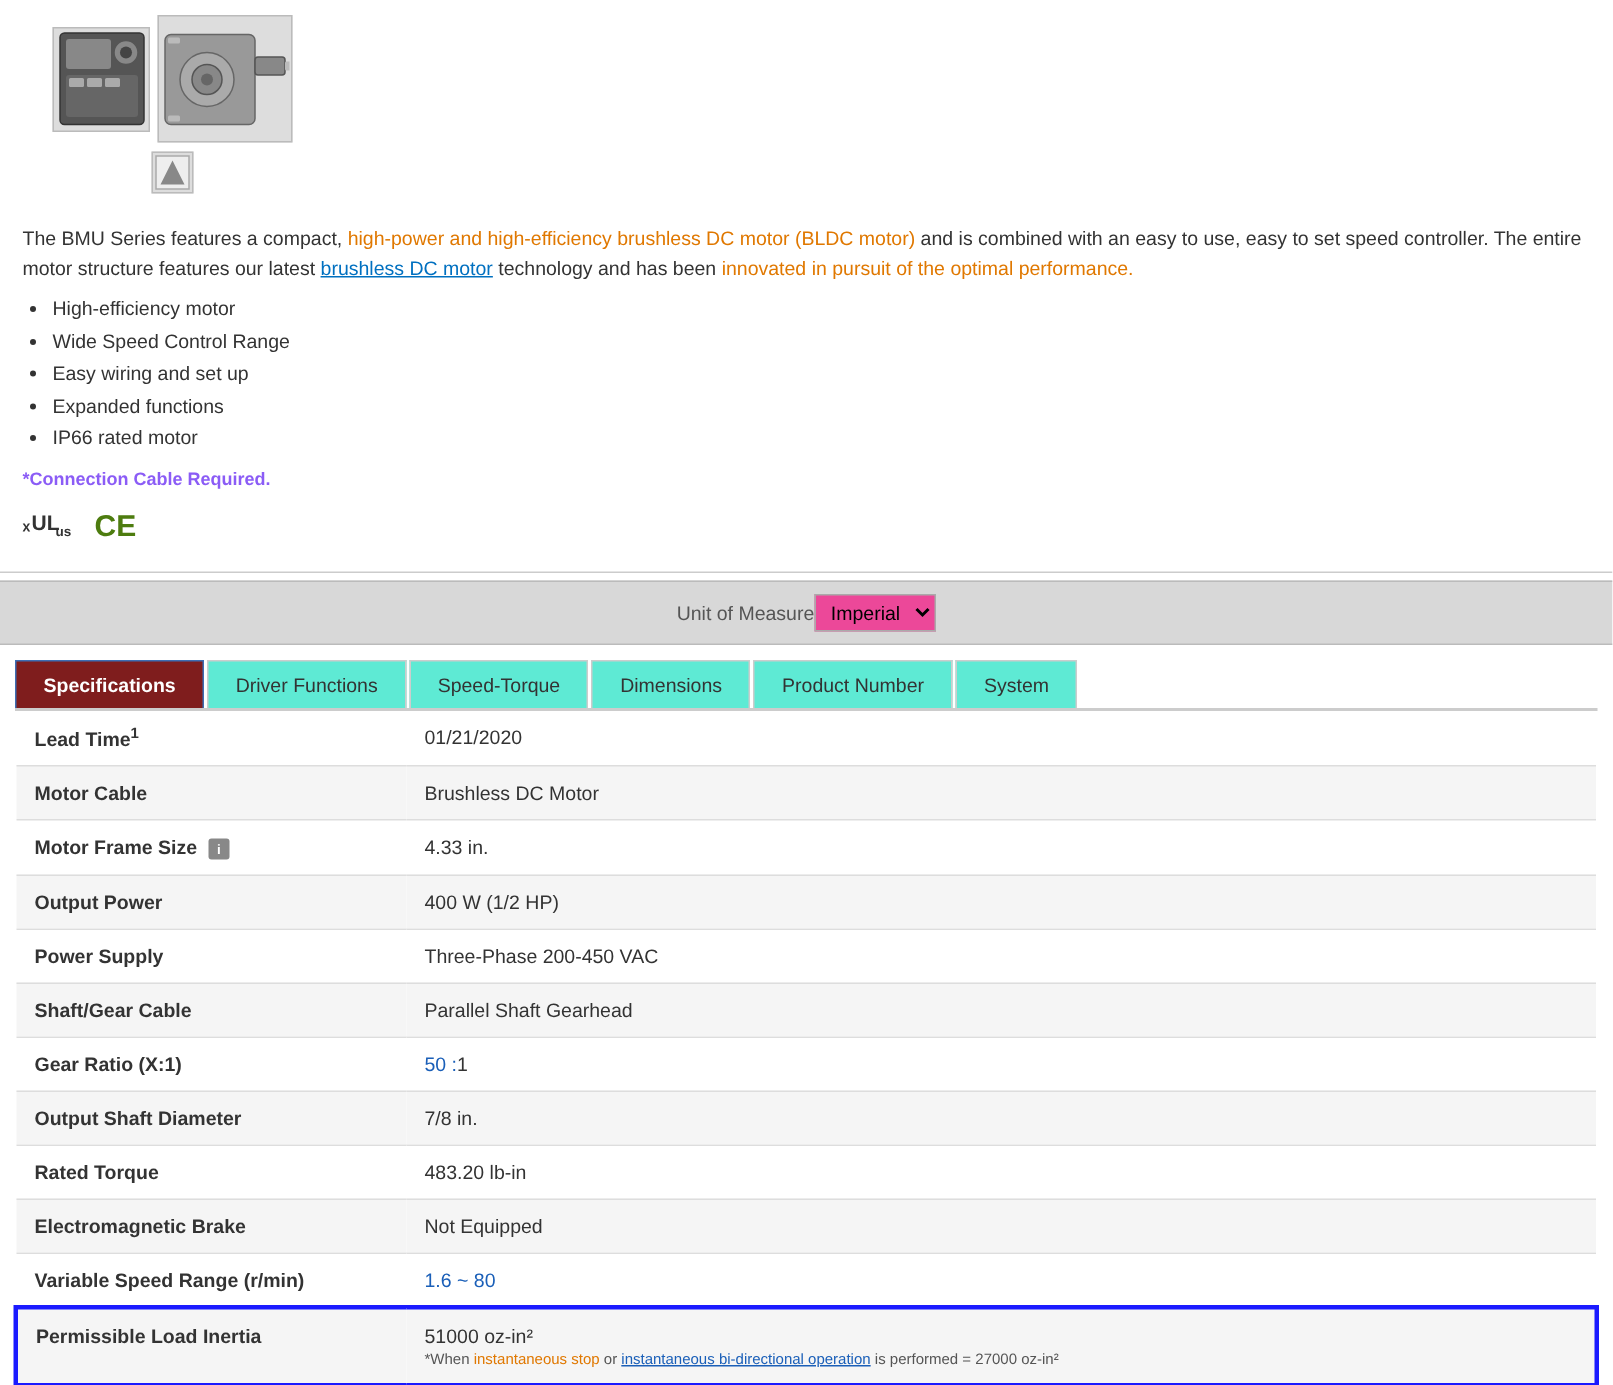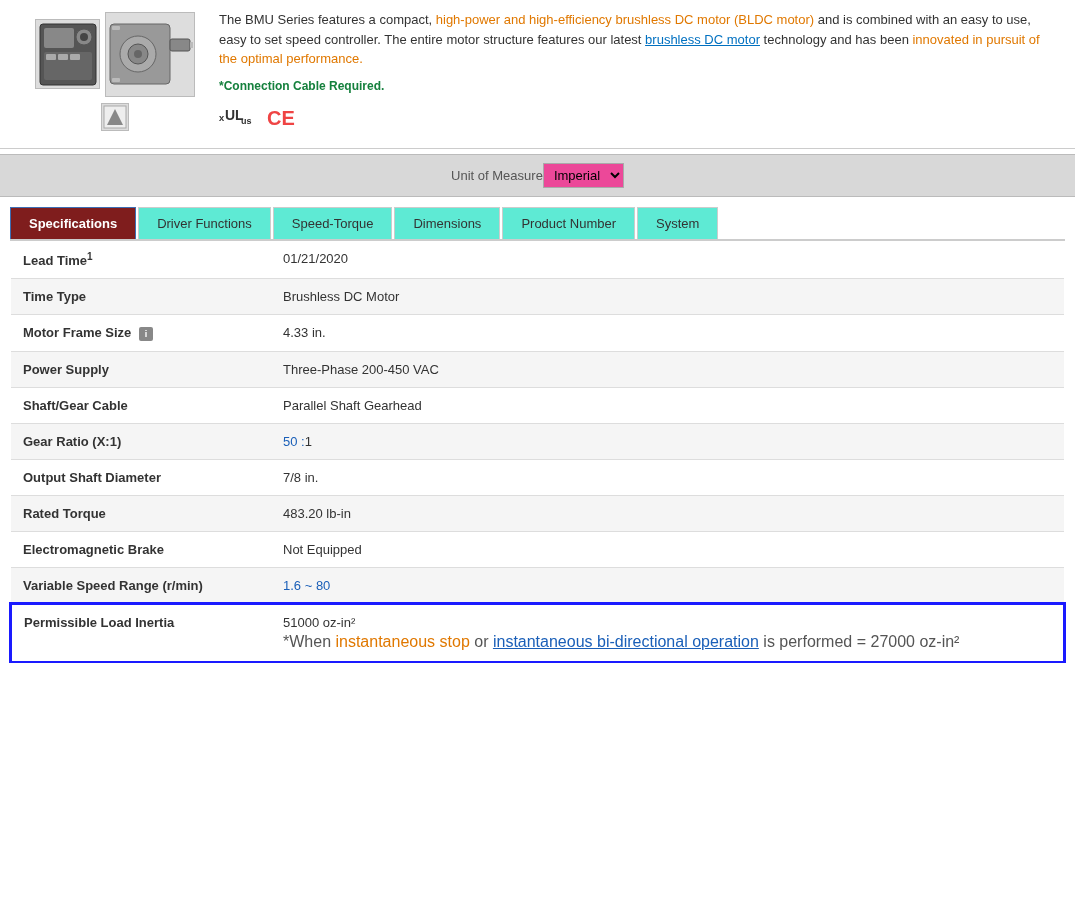--- a/index.html
+++ b/index.html
@@ -1,22 +1,23 @@
 <!DOCTYPE html>
 <html><head>
   <meta charset="utf-8">
   <style>
     * { box-sizing: border-box; margin: 0; padding: 0; }
     body { font-family: Arial, sans-serif; font-size: 13px; color: #333; background: #fff; }
 
     .top-section {
       padding: 10px 15px 10px 15px;
       display: flex;
-      gap: 4px;
-      align-items: center;
+      gap: 20px;
+      align-items: flex-start;
+      flex-direction: column;
     }
     .product-images {
       display: flex;
       flex-direction: column;
       align-items: center;
       min-width: 200px;
     }
     .product-img-main {
       display: flex;
       gap: 5px;
@@ -54,37 +55,37 @@
     }
     .product-description .highlight-orange { color: #e07800; }
     .product-description .highlight-blue { color: #0070c0; text-decoration: underline; }
     .product-description ul {
       list-style: disc;
       margin-left: 20px;
       margin-bottom: 8px;
     }
     .product-description ul li { margin-bottom: 2px; }
     .connection-note { font-size: 12px; color: #555; margin-bottom: 6px; }
-    .connection-note span { color: #15803d; font-weight: bold; }
+    .connection-note span { color: #8b5cf6; font-weight: bold; }
     .cert-area {
       display: flex;
       align-items: center;
       gap: 8px;
       font-size: 18px;
       font-weight: bold;
     }
     .cert-ul {
       font-size: 13px;
       font-weight: bold;
       color: #333;
     }
     .cert-ce {
       font-size: 16px;
       font-weight: bold;
-      color: #ef4444;
+      color: #4d7c0f;
     }
 
     .unit-measure-bar {
       background: #d8d8d8;
       padding: 8px 15px;
       display: flex;
       align-items: center;
       justify-content: center;
       gap: 0;
       border-top: 1px solid #bbb;
@@ -160,21 +161,21 @@
       background: #888;
       color: #fff;
       font-size: 9px;
       text-align: center;
       line-height: 14px;
       border-radius: 2px;
       margin-left: 4px;
       cursor: pointer;
     }
     .sub-note {
-      font-size: 16px;
+      font-size: 10px;
       color: #555;
       margin-top: 3px;
     }
     .sub-note .highlight-orange { color: #e07800; }
     .sub-note .highlight-blue { color: #1a5fb8; text-decoration: underline; }
 
     .divider { border: none; border-top: 1px solid #ccc; margin: 5px 0; }
   </style>
 </head>
 <body>
@@ -214,20 +215,27 @@
         <rect x="1" y="1" width="22" height="22" fill="#eee" stroke="#aaa" stroke-width="1"></rect>
         <polygon points="4,20 12,4 20,20" fill="#888"></polygon>
       </svg>
     </div>
   </div>
 
   <div class="product-description">
     <p>
       The BMU Series features a compact, <span class="highlight-orange">high-power and high-efficiency brushless DC motor (BLDC motor)</span> and is combined with an easy to use, easy to set speed controller. The entire motor structure features our latest <span class="highlight-blue">brushless DC motor</span> technology and has been <span class="highlight-orange">innovated in pursuit of the optimal performance.</span>
     </p>
+    <ul>
+      <li>High-efficiency motor</li>
+      <li>Wide Speed Control Range</li>
+      <li>Easy wiring and set up</li>
+      <li>Expanded functions</li>
+      <li>IP66 rated motor</li>
+    </ul>
     <p class="connection-note">
       <span>*Connection Cable Required.</span>
     </p>
     <div class="cert-area">
       <span class="cert-ul">
         <svg width="40" height="22" viewBox="0 0 40 22">
           <text x="0" y="16" font-size="14" font-weight="bold" font-family="Arial" fill="#333">ₓ</text>
           <text x="6" y="16" font-size="14" font-weight="bold" font-family="Arial" fill="#333">UL</text>
           <text x="22" y="20" font-size="9" font-family="Arial" fill="#333">us</text>
         </svg>
@@ -258,29 +266,33 @@
 
 <table class="specs-table">
   <tbody>
     <tr>
       <td>
         <span>Lead Time</span><span class="superscript">1</span>
       </td>
       <td>01/21/2020</td>
     </tr>
     <tr>
-      <td>Time Type</td>
+      <td>Motor Cable</td>
       <td>Brushless DC Motor</td>
     </tr>
     <tr>
       <td>
         <span>Motor Frame Size</span>
         <span class="frame-info-icon">i</span>
       </td>
       <td>4.33 in.</td>
+    </tr>
+    <tr>
+      <td>Output Power</td>
+      <td>400 W (1/2 HP)</td>
     </tr>
     <tr>
       <td>Power Supply</td>
       <td>Three-Phase 200-450 VAC</td>
     </tr>
     <tr>
       <td>Shaft/Gear Cable</td>
       <td>Parallel Shaft Gearhead</td>
     </tr>
     <tr>

